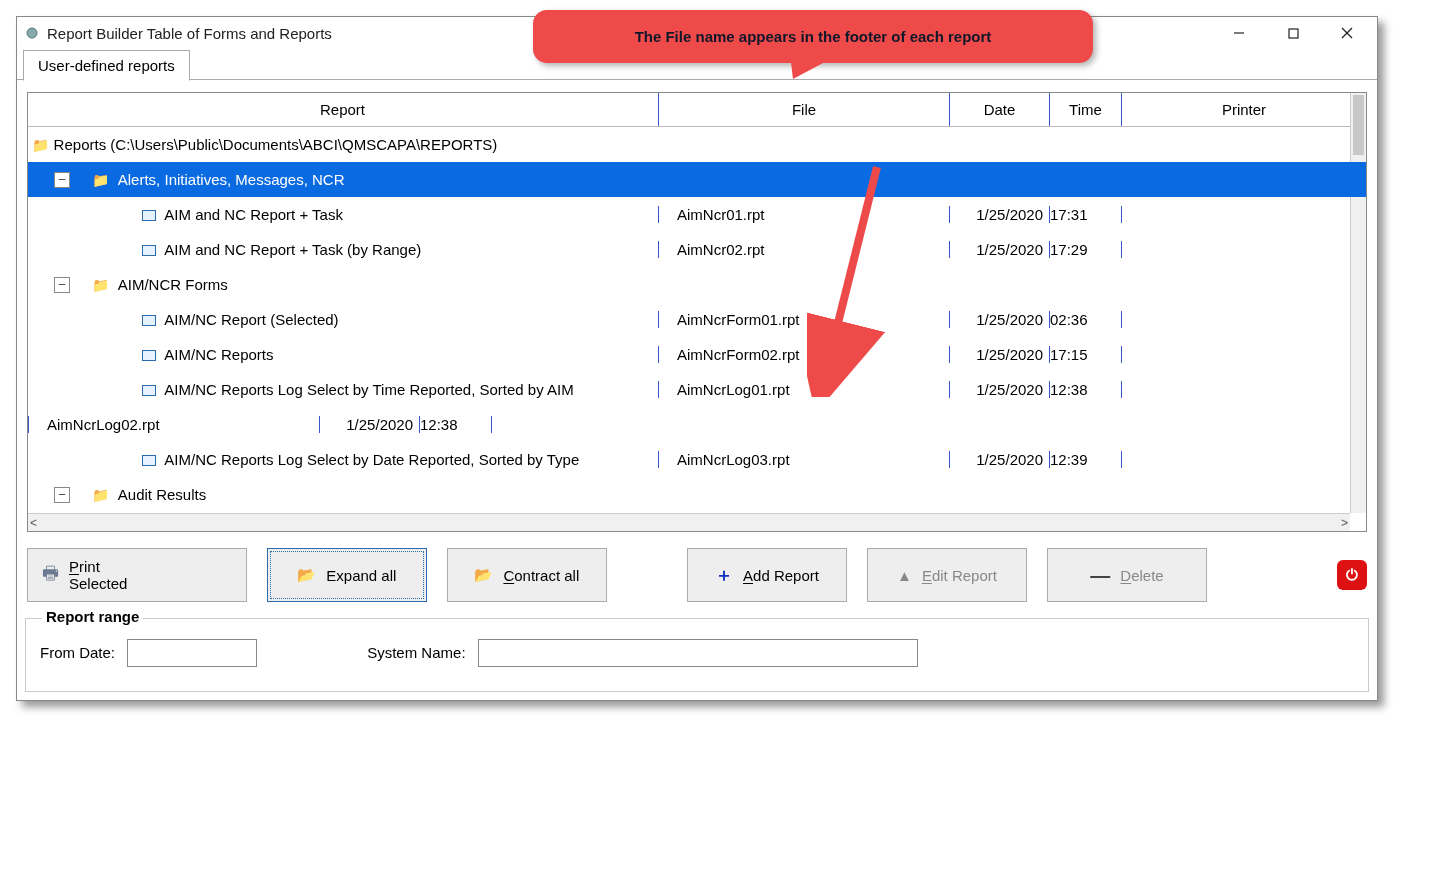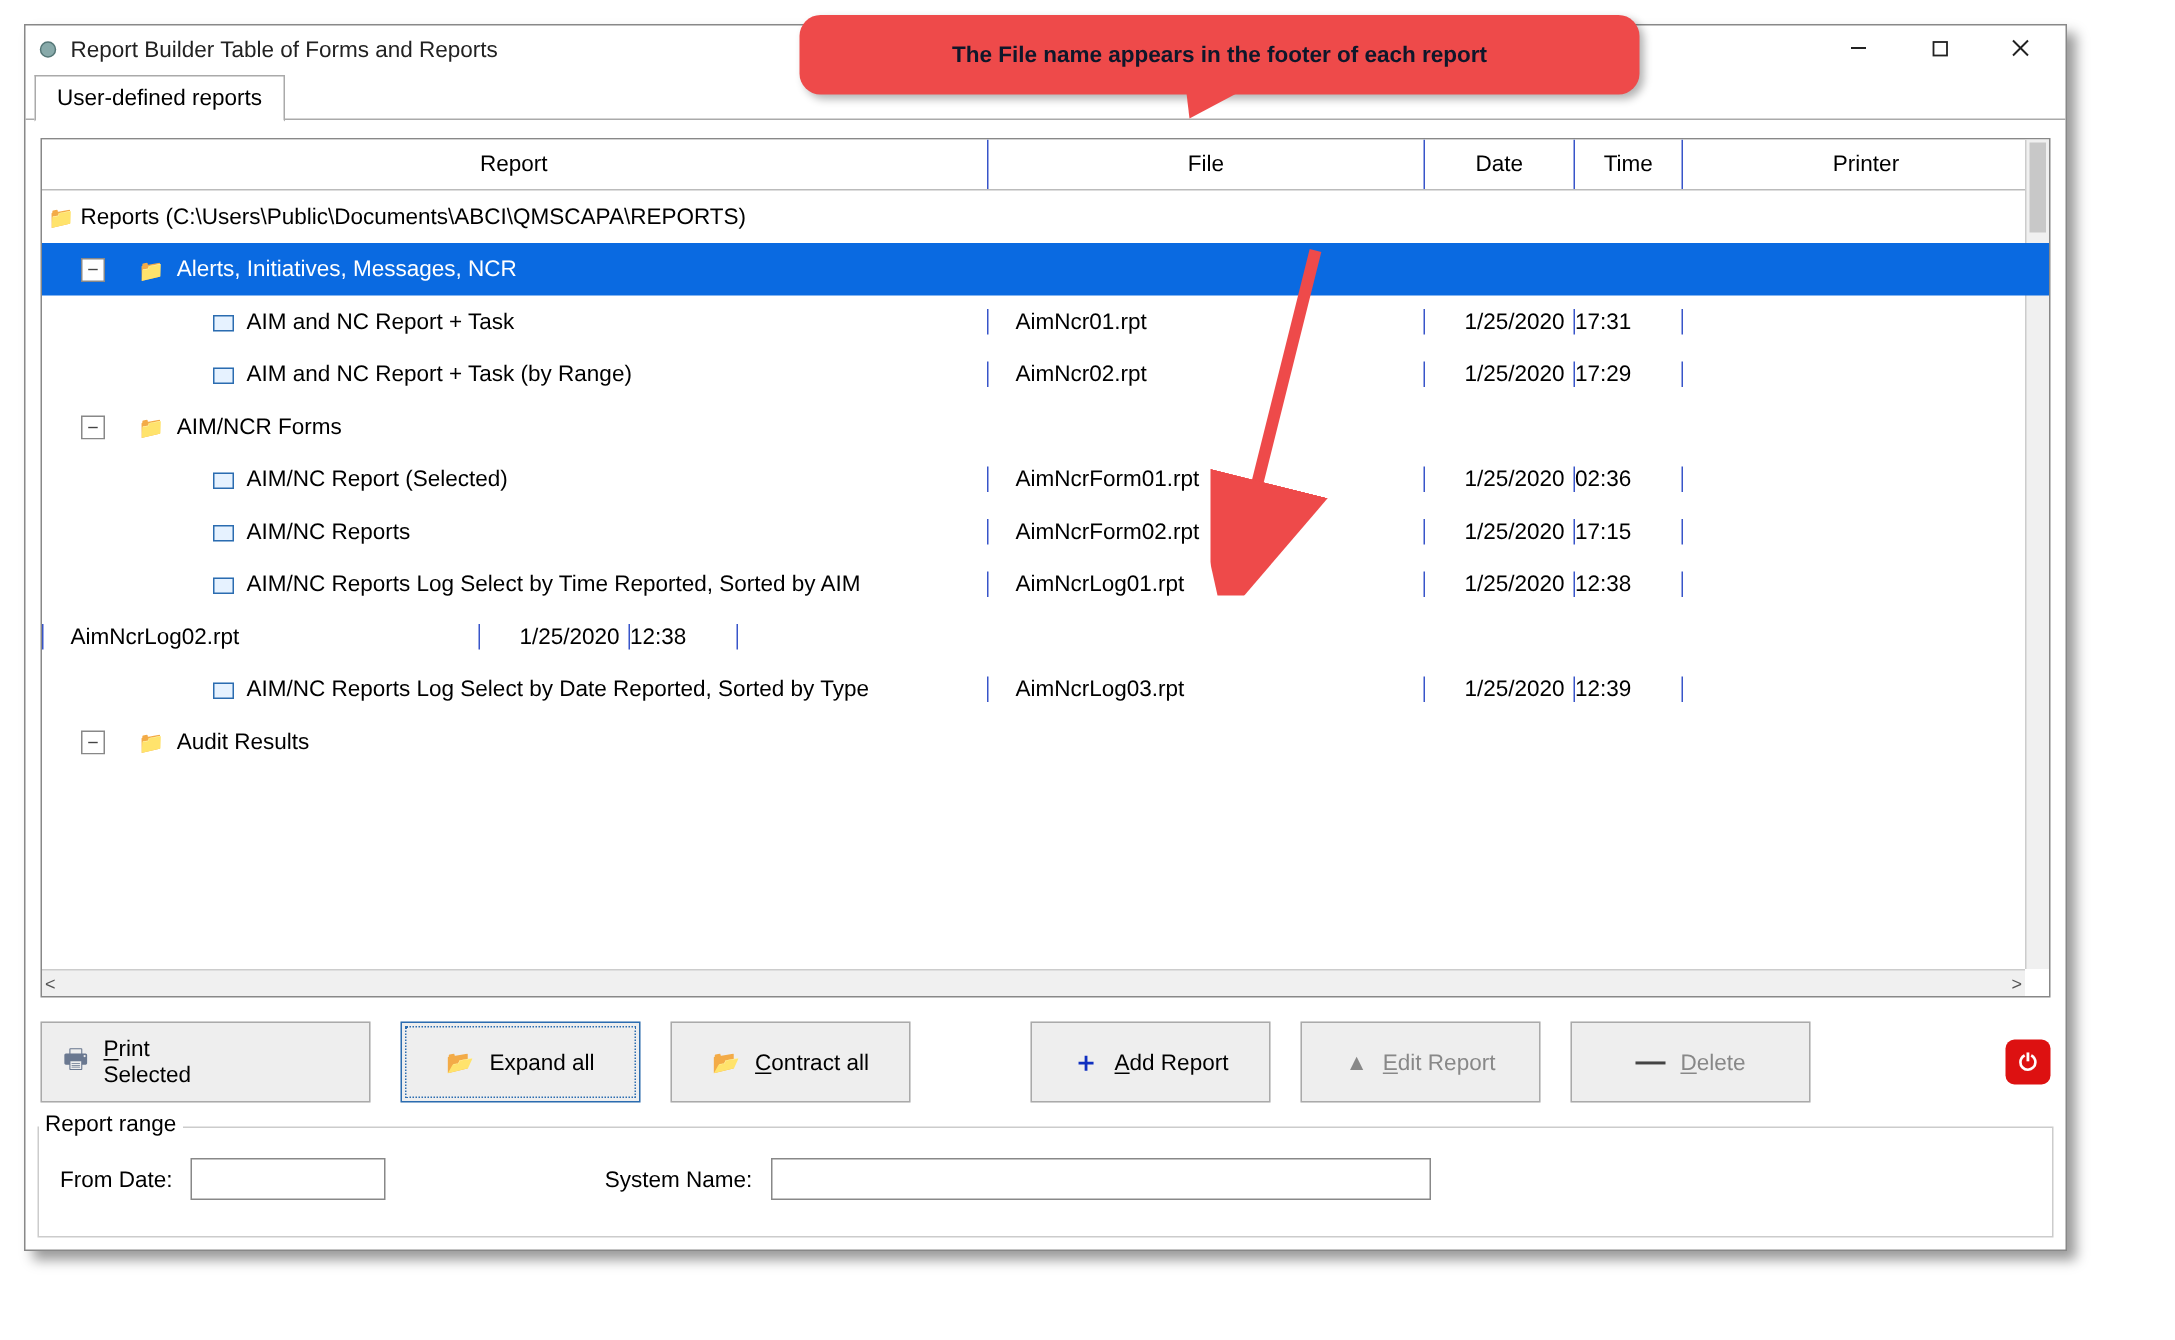--- a/index.html
+++ b/index.html
@@ -41,21 +41,21 @@
     padding: 6px 14px;
     margin-bottom: -1px;
     background: #fff;
     position: relative;
     top: 1px;
   }
   .grid-wrap {
     margin: 12px 10px 0 10px;
     border: 1px solid #888;
     position: relative;
-    height: 573px;
+    height: 440px;
     overflow: hidden;
   }
   .grid-header {
     display: flex;
     height: 34px;
     border-bottom: 1px solid #bbb;
     background: #fff;
   }
   .col { display:flex; align-items:center; justify-content:center; }
   .col.report { width: 630px; border-right: 1px solid transparent; }
@@ -113,21 +113,21 @@
   .power-btn {
     margin-left:auto; width:30px; height:30px; border-radius:6px;
     background:#d11; color:#fff; display:flex; align-items:center; justify-content:center;
     font-weight:bold;
   }
   .fieldset {
     margin: 6px 8px 8px 8px; border:1px solid #ccc; padding: 20px 14px 24px 14px;
     position:relative;
   }
   .fieldset .legend {
-    position:absolute; top:-11px; left:0; background:#fff; padding:0 4px;
+    position:absolute; top:-11px; left:16px; background:#fff; padding:0 4px;font-weight:bold;
   }
   .range-row { display:flex; align-items:center; gap:30px; }
   .range-row label { margin-right:8px; }
   .txt {
     border:1px solid #888; height:28px; padding:2px 6px; background:#fff;
   }
   .txt.sm { width:130px; }
   .txt.lg { width:440px; }
 
   
@@ -401,19 +401,19 @@
     </div>
   </div>
 
   <div class="fieldset">
     <span class="legend">Report range</span>
     <div class="range-row">
       <div>
         <label>From Date:</label>
         <input class="txt sm" style="">
       </div>
-      <div style="margin-left:116px">
+      <div style="margin-left:80px">
         <label>System Name:</label>
         <input class="txt lg" style="">
       </div>
     </div>
   </div>
 </div>
 
 </body></html>

